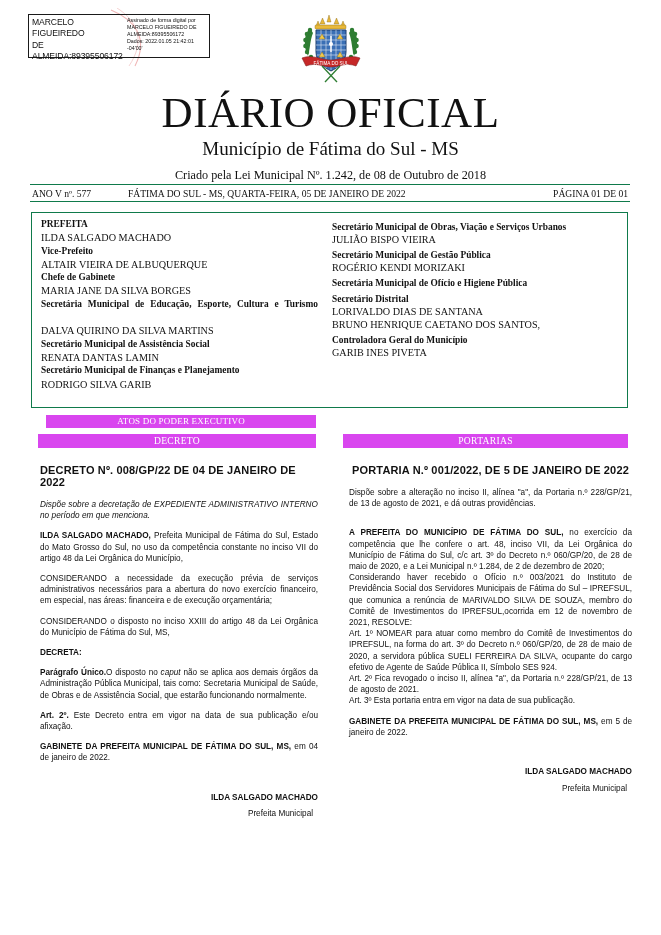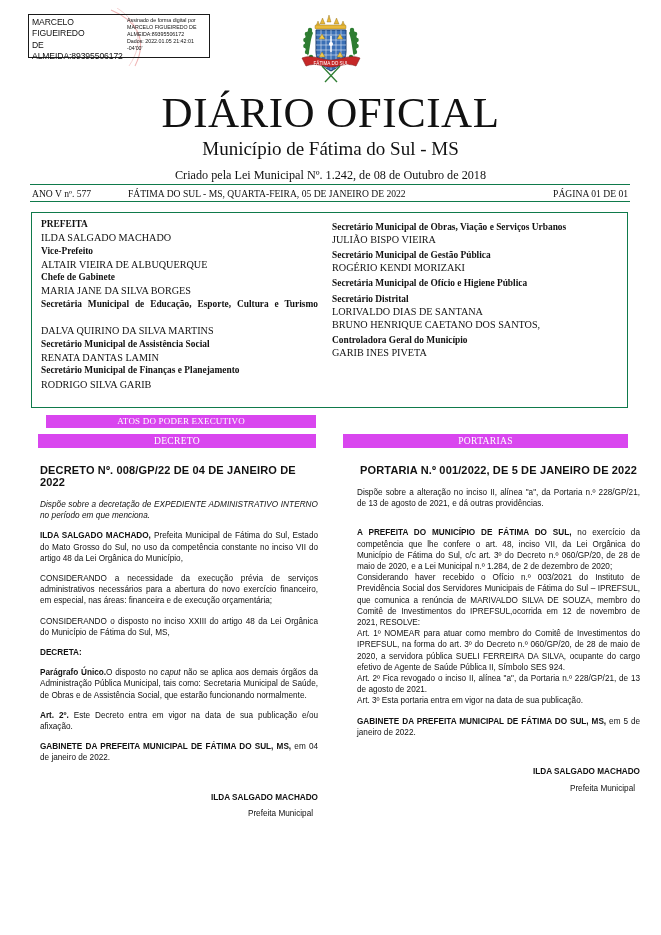--- a/index.html
+++ b/index.html
@@ -210,21 +210,21 @@
   .body-col {
     position: absolute;
     top: 464px;
     font-family: "Liberation Sans", sans-serif;
     font-size: 8.2px;
     line-height: 11.2px;
     color: #111;
     text-align: justify;
   }
   .body-left  { left: 40px;  width: 278px; }
-  .body-right { left: 357px; width: 283px; }
+  .body-right { left: 349px; width: 283px; }
 
   .h-act {
     font-weight: bold;
     font-size: 11px;
     line-height: 12px;
     letter-spacing: 0.15px;
     text-align: center;
     margin: 0 0 11px 0;
   }
   .h-act.left-align { text-align: left; }

